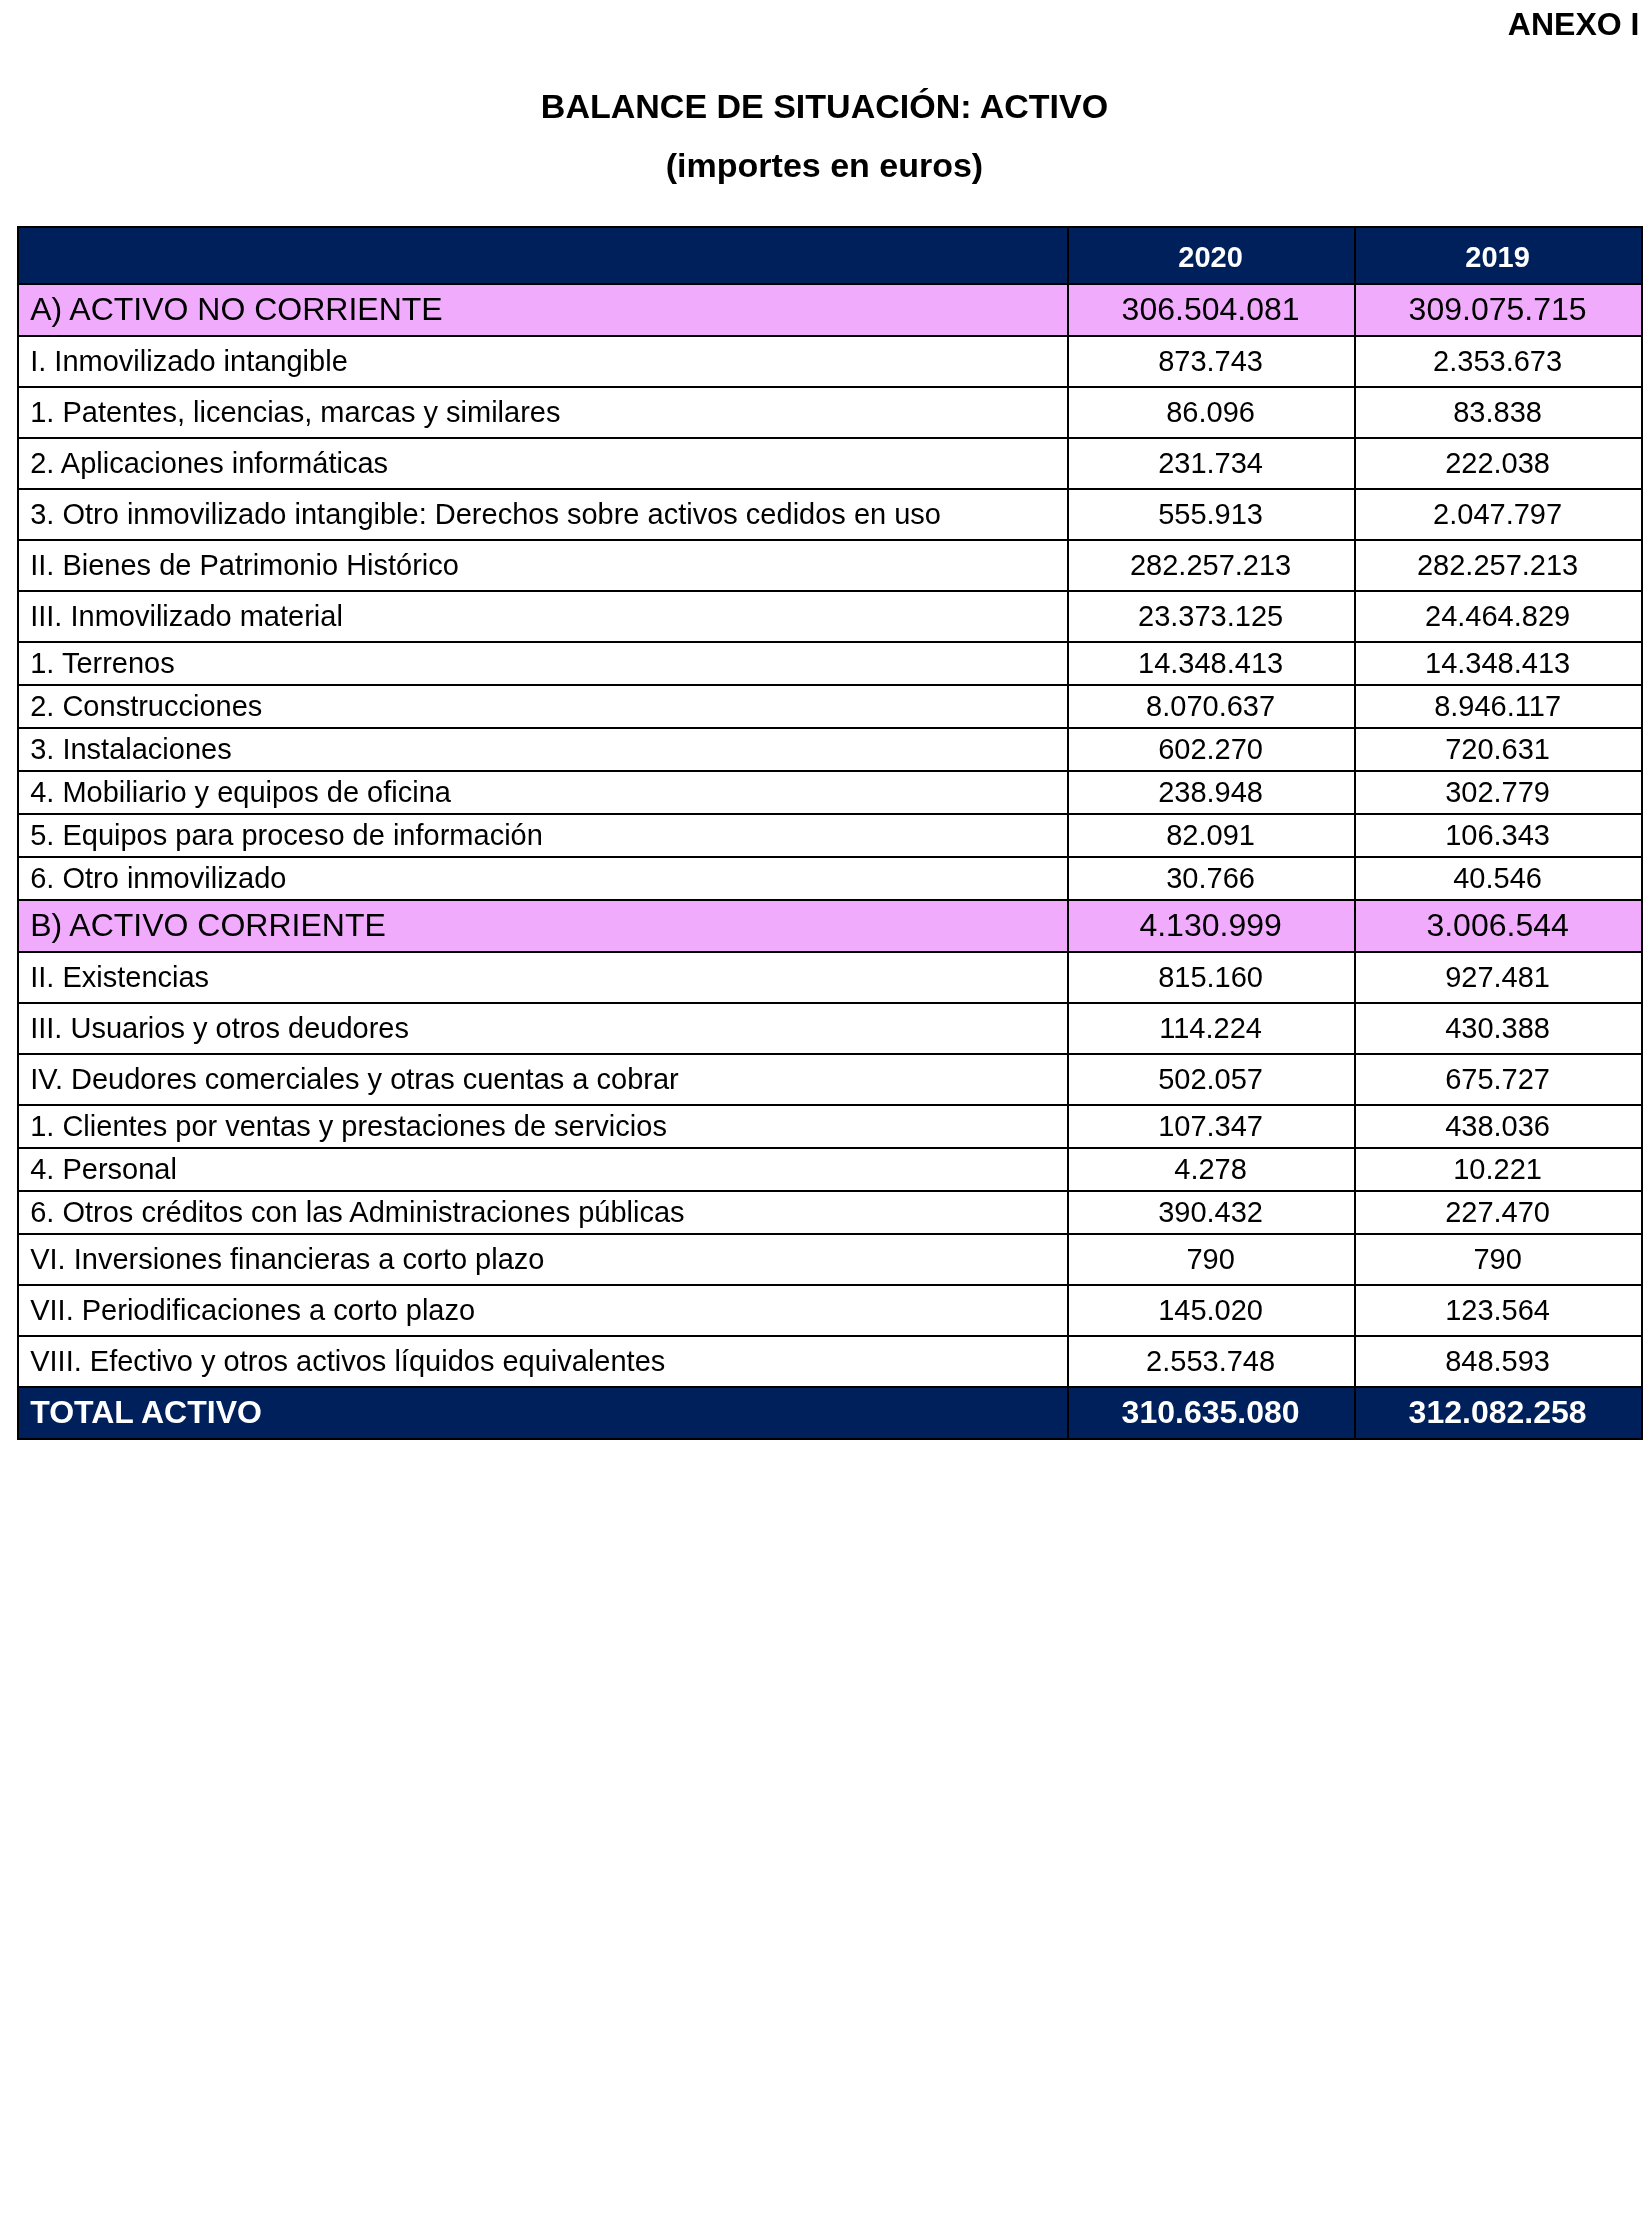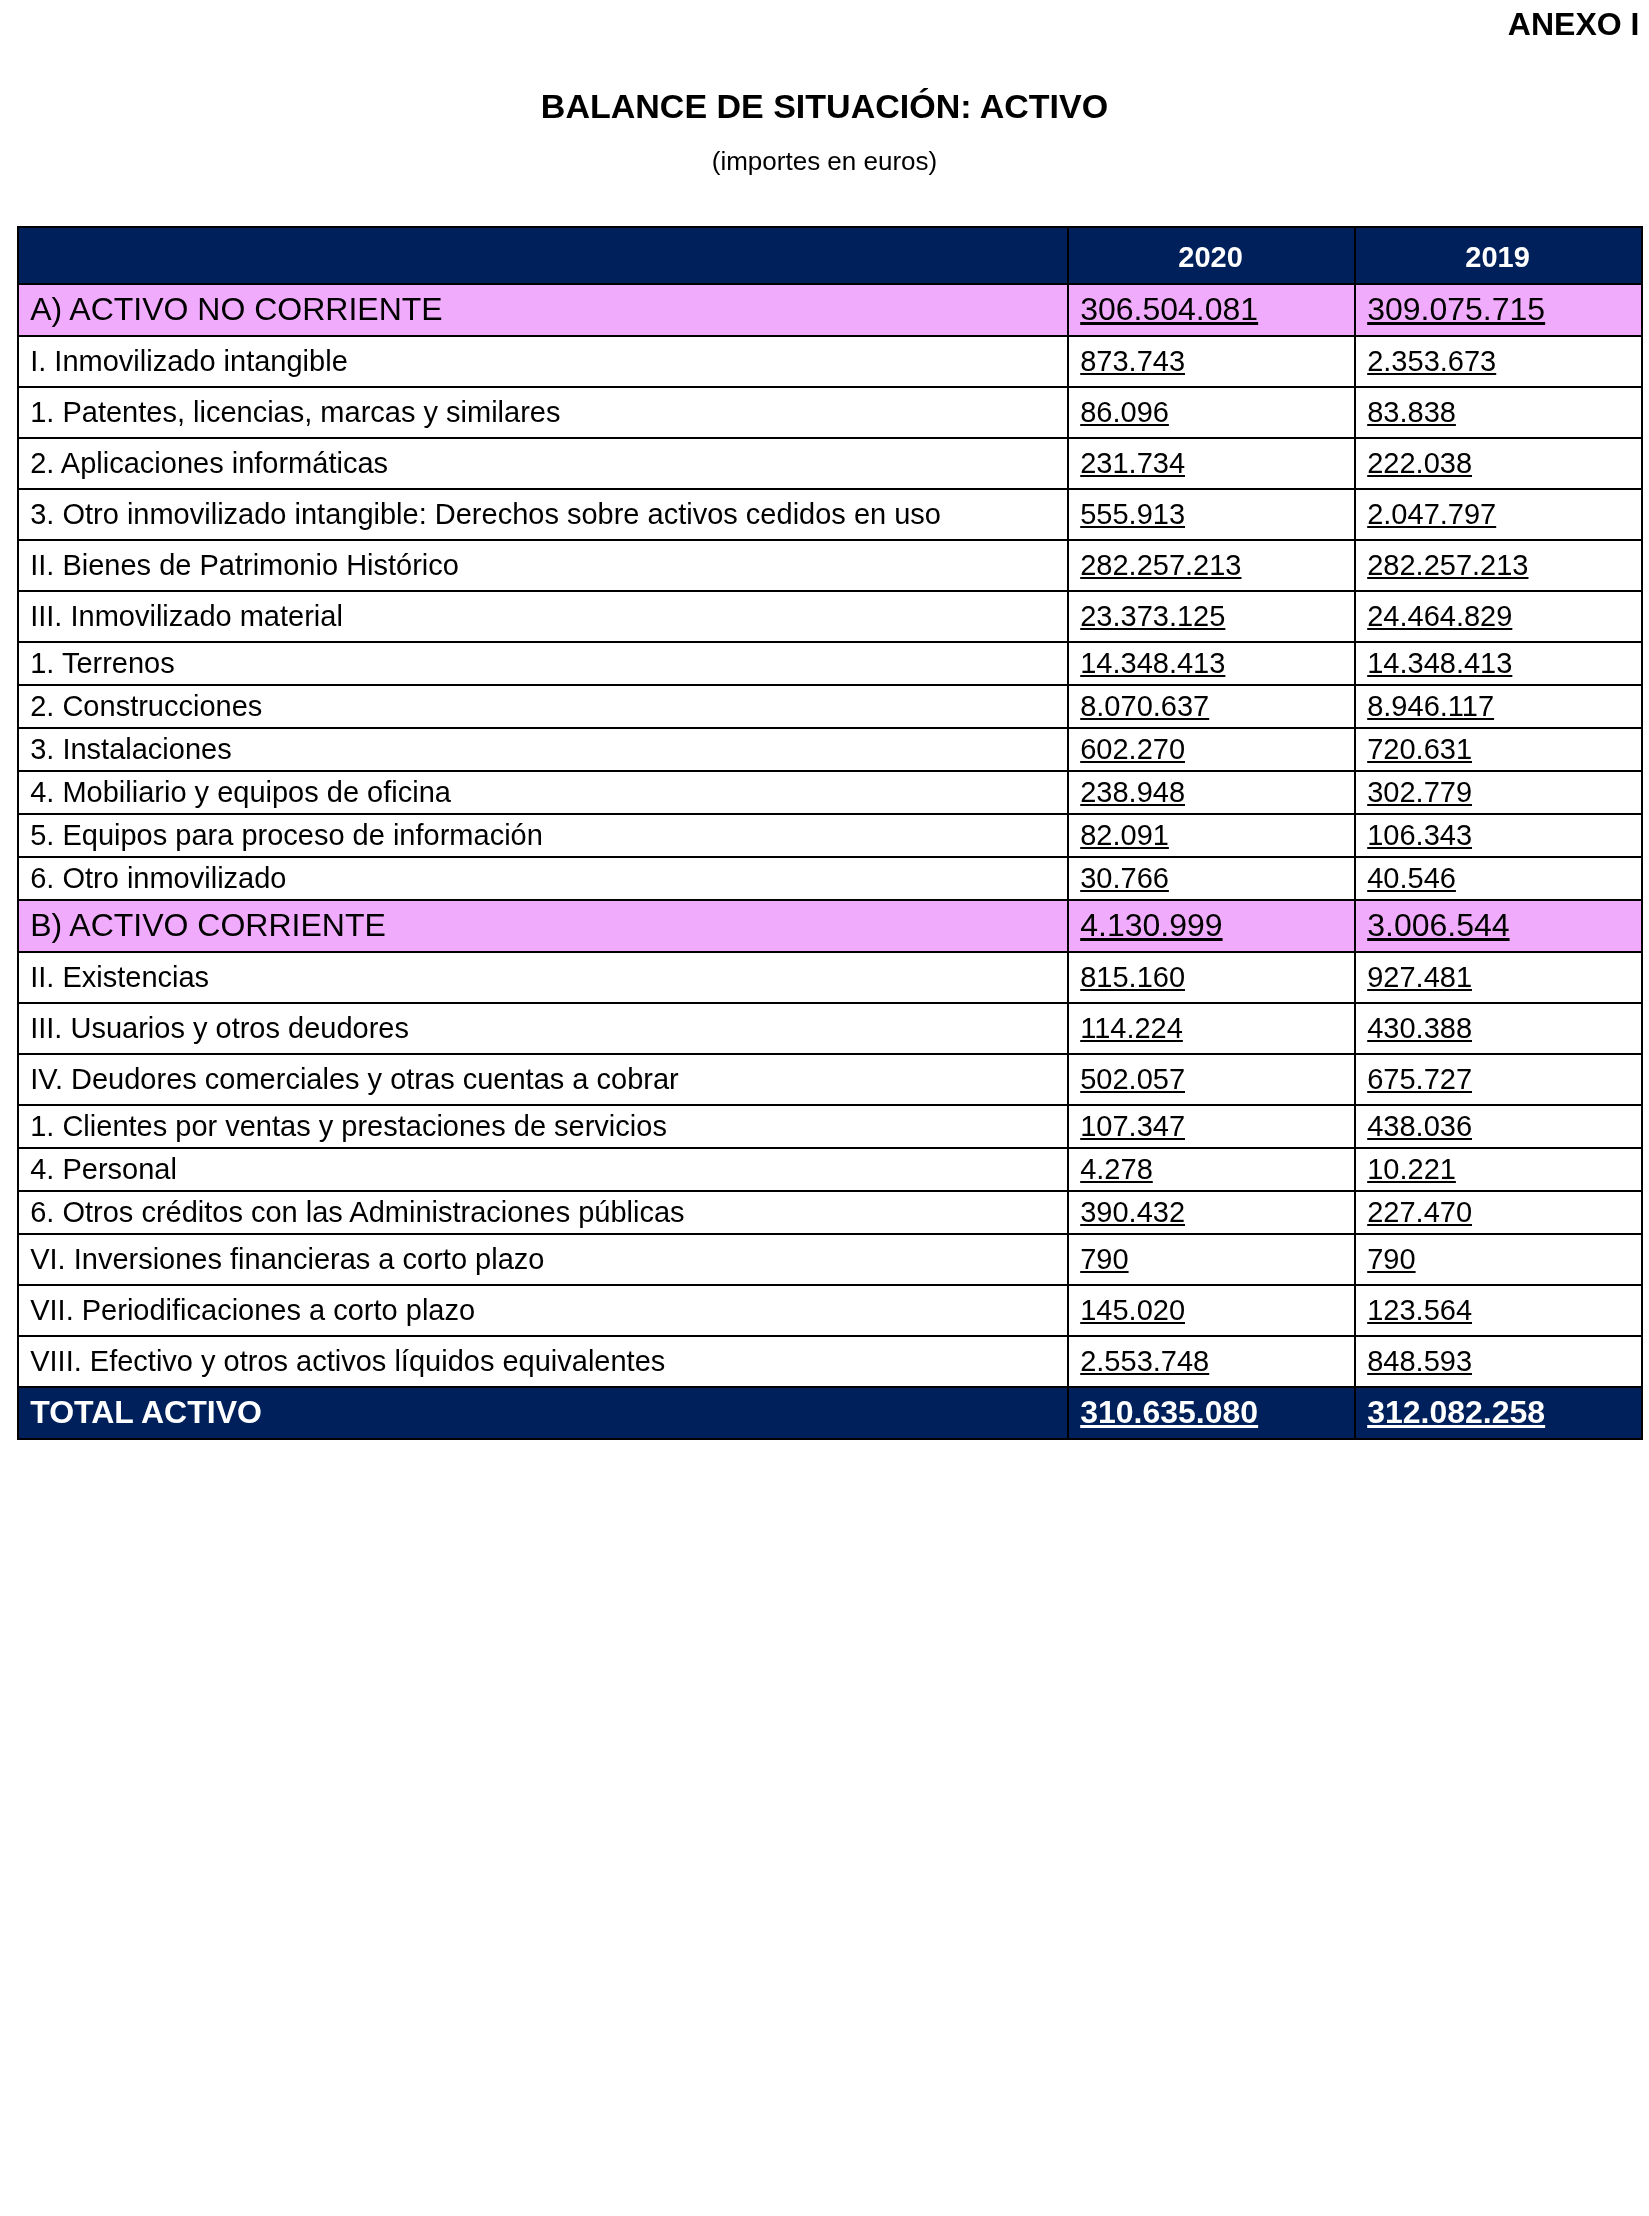--- a/index.html
+++ b/index.html
@@ -1,23 +1,23 @@
 <!DOCTYPE html>
 <html style="font-size:13px"><head>
 <meta charset="utf-8">
 <style>
   html, body { margin:0; padding:0; background:#ffffff; }
   body { width:1649px; height:2216px; position:relative; font-family:"Liberation Sans", sans-serif; color:#000; overflow:hidden; }
   .annex { position:absolute; right:9.6px; top:6.4px; font-weight:bold; font-size:32px; }
   .title { position:absolute; left:0; width:1649px; top:87px; text-align:center; font-weight:bold; font-size:34px; }
-  .subtitle { position:absolute; left:0; width:1649px; top:146px; text-align:center; font-weight:normal; font-size:26px; }
+  .subtitle { position:absolute; left:0; width:1649px; top:146px; text-align:center; font-weight:bold; font-size:34px; }
   table { position:absolute; left:17px; top:226px; width:1624px; border-collapse:collapse; table-layout:fixed; }
   col.c1 { width:1050px; } col.c2 { width:287px; } col.c3 { width:287px; }
   td, th { border:2.4px solid #000; padding:0 13px 0 11.2px; font-size:29px; white-space:nowrap; overflow:hidden; }
-  td.num, th.num { text-align:left;text-decoration:underline; }
+  td.num, th.num { text-align:center; }
   thead th { background:#00205b; color:#fff; font-weight:bold; text-align:center; height:50px; padding-top:4.8px;margin-left:12px; }
   tr.section td { background:#f0abfc; font-size:32px; height:50px; }
   tr.tall td { height:49px; }
   tr.short td { height:41px; }
   tr.total td { background:#00205b; color:#fff; font-weight:bold; font-size:32px; height:50px;margin-left:28px; }
 </style>
 </head>
 <body>
 
 <div class="annex">ANEXO I</div>

